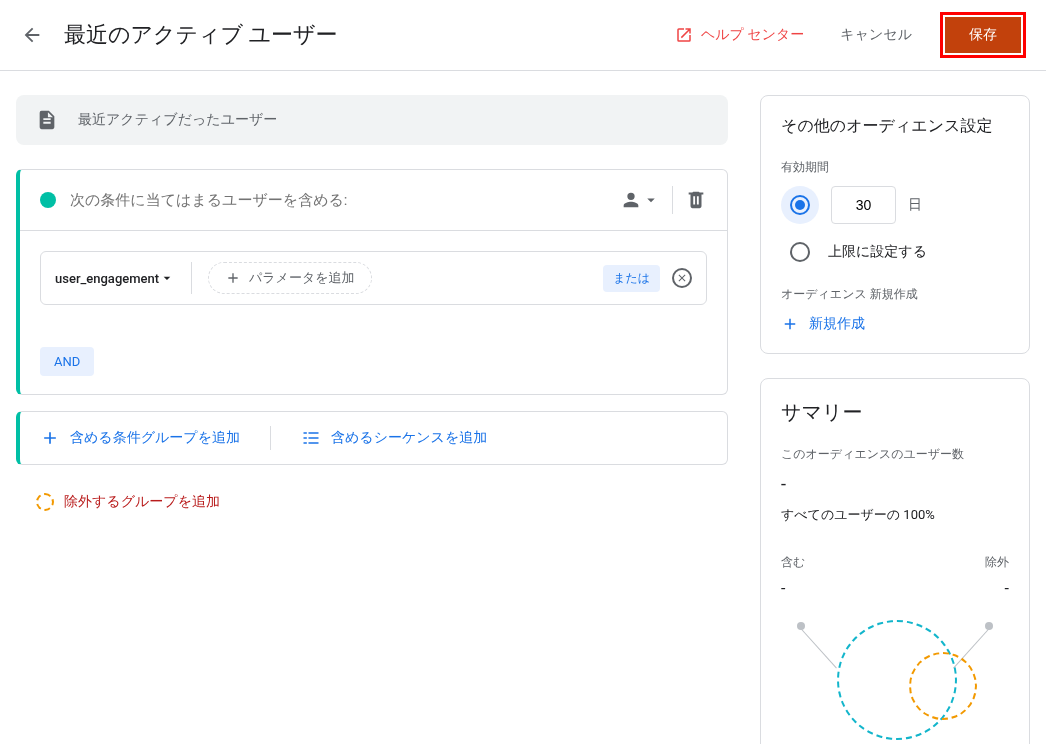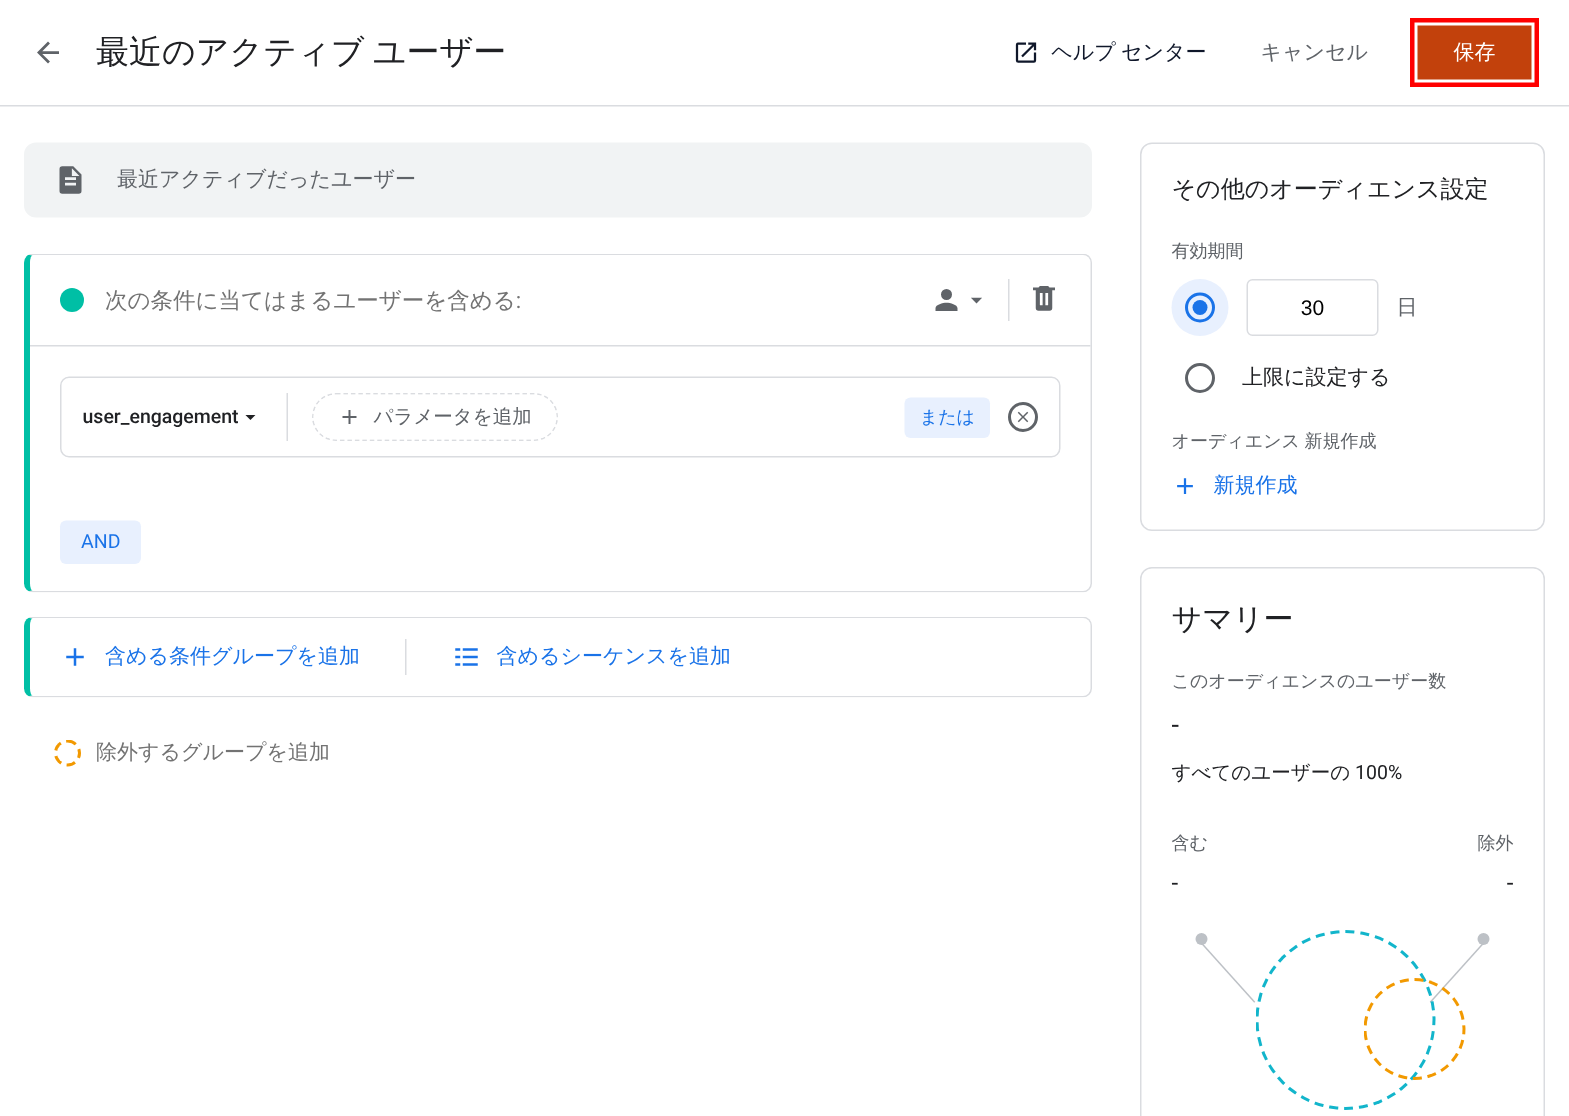--- a/index.html
+++ b/index.html
@@ -23,21 +23,21 @@
   color: #5f6368;
 }
 .page-title {
   font-size: 22px;
   font-weight: 400;
   color: #202124;
 }
 .header-spacer { flex: 1; }
 .help-link {
   display: flex; align-items: center;
-  color: #0f172a;
+  color: #ef4444;
   cursor: pointer;
   margin-right: 24px;
 }
 .help-link svg { margin-right: 8px; }
 .cancel-btn {
   color: #5f6368;
   cursor: pointer;
   margin-right: 16px;
   padding: 8px 12px;
 }
@@ -195,21 +195,21 @@
   cursor: pointer;
 }
 .add-link svg, .add-link .icon-seq { margin-right: 10px; }
 .add-divider {
   width: 1px; height: 24px;
   background: #dadce0;
 }
 
 .exclude-link {
   display: flex; align-items: center;
-  color: #737373;
+  color: #b91c1c;
   cursor: pointer;
   margin-left: 20px;
 }
 .dashed-circle {
   width: 18px; height: 18px;
   border: 2px dashed #f29900;
   border-radius: 50%;
   margin-right: 10px;
 }
 
@@ -257,21 +257,21 @@
 .radio-unsel {
   width: 20px; height: 20px;
   border: 2px solid #5f6368;
   border-radius: 50%;
   cursor: pointer;
 }
 .dur-input {
   border: 1px solid #dadce0;
   border-radius: 4px;
   padding: 10px;
-  width: 88px;
+  width: 65px;
   text-align: center;
   font-size: 14px;
 }
 .dur-unit { color: #5f6368; }
 .max-row {
   display: flex; align-items: center;
   gap: 18px;
   margin-bottom: 24px;
   margin-left: 9px;
 }

